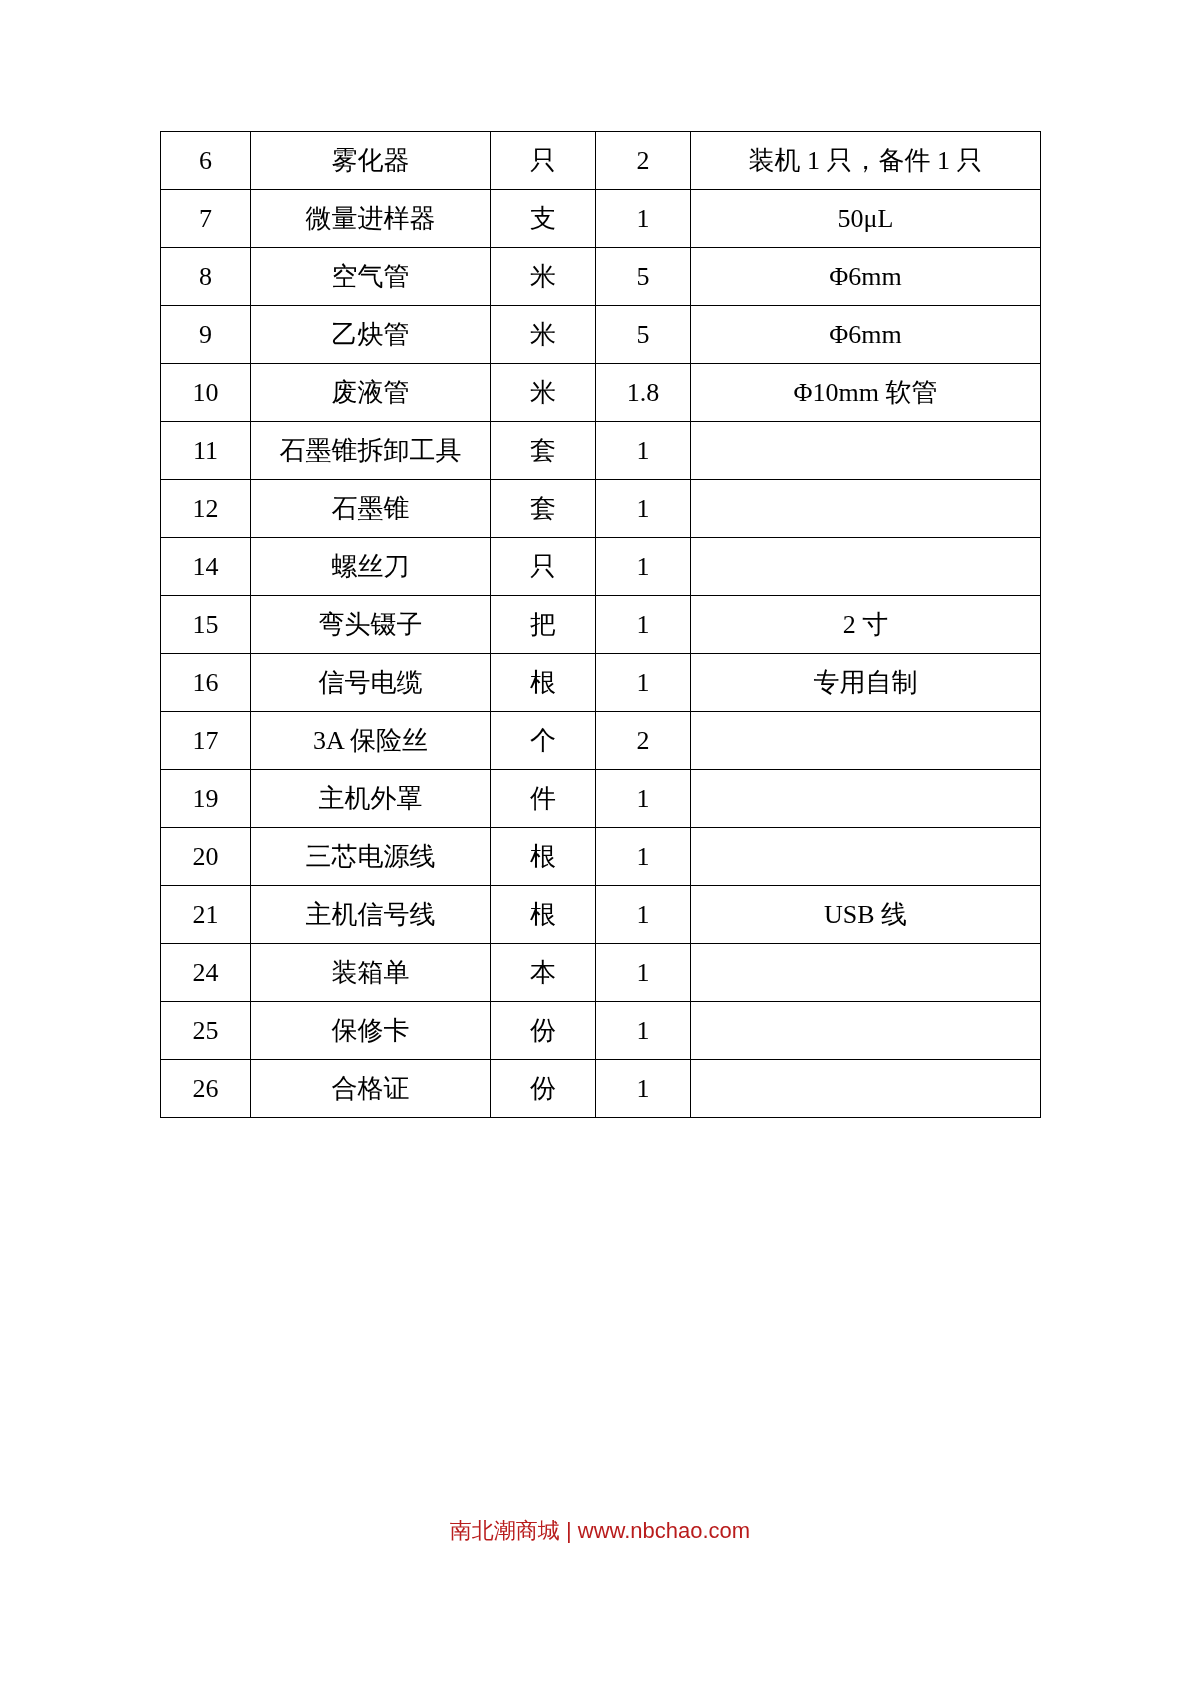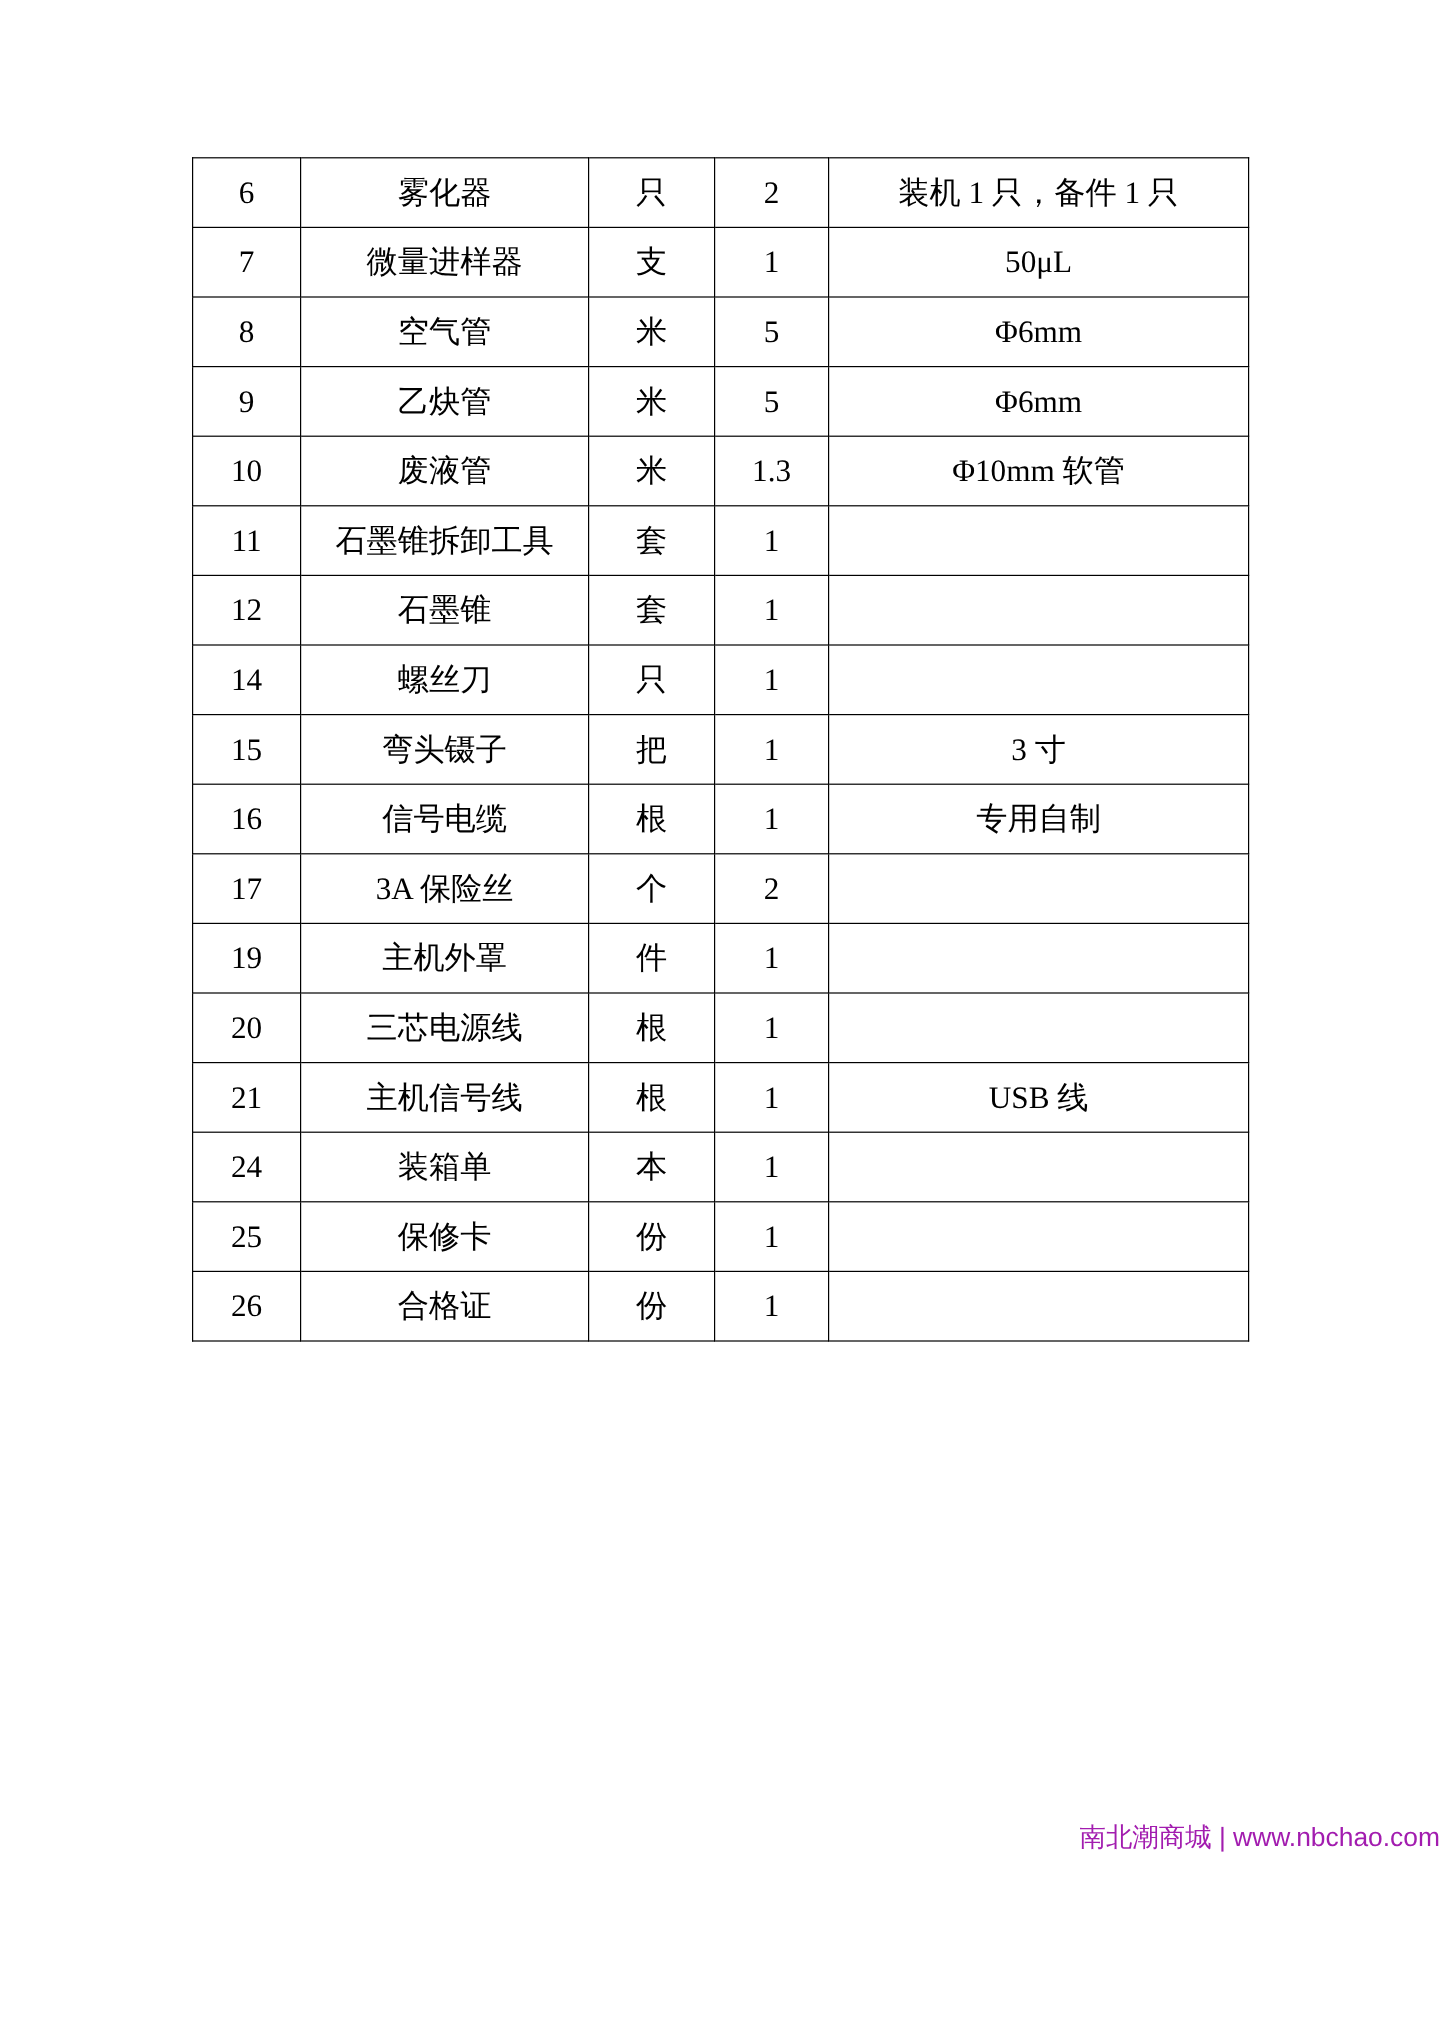--- a/index.html
+++ b/index.html
@@ -38,23 +38,23 @@
   }
   td.col-no, td.col-qty {
     font-size: 28px;
     font-family: "Liberation Serif", "DejaVu Serif", serif;
   }
   .footer {
     position: absolute;
     left: 0;
     right: 0;
     top: 1516px;
-    text-align: right;
+    text-align: center;
     font-size: 22px;
-    color: #a21caf;
+    color: #b91c1c;
     font-family: "Liberation Sans", "DejaVu Sans", sans-serif;
   }
 </style>
 </head>
 <body>
 
 <div class="page">
 
   <table class="packing-table">
     <colgroup>
@@ -90,21 +90,21 @@
           <td class="col-no">9</td>
           <td class="col-item">乙炔管</td>
           <td class="col-unit">米</td>
           <td class="col-qty">5</td>
           <td class="col-remark">Φ6mm</td>
         </tr>
         <tr>
           <td class="col-no">10</td>
           <td class="col-item">废液管</td>
           <td class="col-unit">米</td>
-          <td class="col-qty">1.3</td>
+          <td class="col-qty">1.8</td>
           <td class="col-remark">Φ10mm 软管</td>
         </tr>
         <tr>
           <td class="col-no">11</td>
           <td class="col-item">石墨锥拆卸工具</td>
           <td class="col-unit">套</td>
           <td class="col-qty">1</td>
           <td class="col-remark"></td>
         </tr>
         <tr>
@@ -119,21 +119,21 @@
           <td class="col-item">螺丝刀</td>
           <td class="col-unit">只</td>
           <td class="col-qty">1</td>
           <td class="col-remark"></td>
         </tr>
         <tr>
           <td class="col-no">15</td>
           <td class="col-item">弯头镊子</td>
           <td class="col-unit">把</td>
           <td class="col-qty">1</td>
-          <td class="col-remark">3 寸</td>
+          <td class="col-remark">2 寸</td>
         </tr>
         <tr>
           <td class="col-no">16</td>
           <td class="col-item">信号电缆</td>
           <td class="col-unit">根</td>
           <td class="col-qty">1</td>
           <td class="col-remark">专用自制</td>
         </tr>
         <tr>
           <td class="col-no">17</td>

